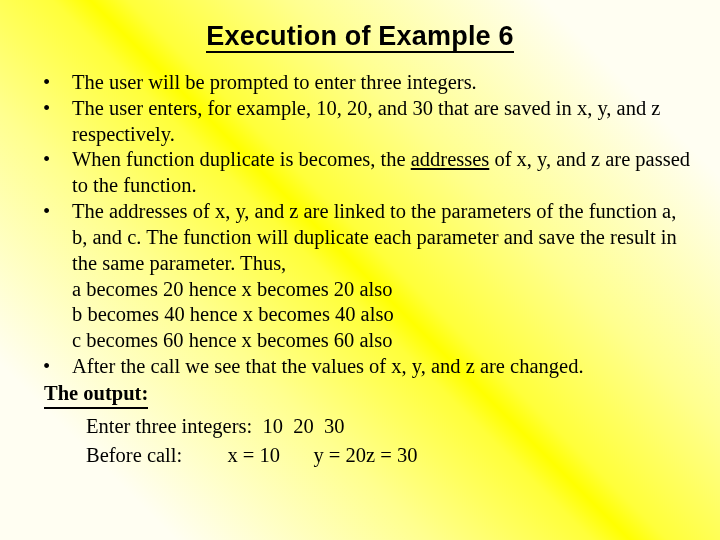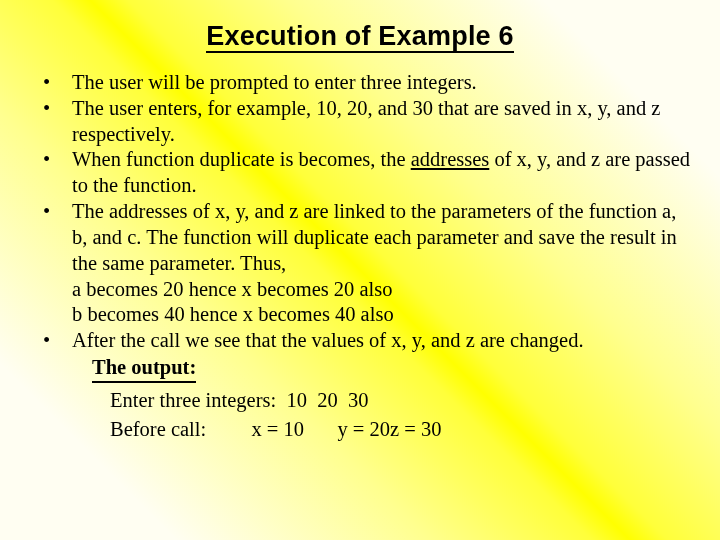--- a/index.html
+++ b/index.html
@@ -80,37 +80,35 @@
   }
 
   .plain-row {
     padding-left: 36px;
   }
 
   .output-heading {
     padding-left: 8px;
     font-weight: bold;
     margin-top: 1px;
-    margin-left: 48px;
   }
   .output-heading .heading-text {
     display: inline-block;
     border-bottom: 2px solid #000000;
     padding-bottom: 0px;
   }
 
   .output-block {
     padding-left: 50px;
     margin-top: 3px;
   }
   .output-line {
     display: block;
     white-space: pre;
     line-height: 1.42;
-    margin-left: 24px;
   }
 
   .u { text-decoration: underline; }
 
   
   .out-label { display: inline-block; }
   .out-label.w-before { width: 108px; }
   .out-col { display: inline-block; width: 86px; text-align: right; }
 </style>
 </head>
@@ -139,20 +137,21 @@
       <span class="bullet-text"><span>When function duplicate is becomes, the </span><span class="u">addresses</span><span> of  x, y, and z are passed to the function.</span></span>
     </div>
 
     <div class="bullet-row">
       <span class="bullet-dot">•</span>
       <span class="bullet-text">The addresses of x, y, and z are linked to the parameters of the function a, b, and c. The function will duplicate each parameter and save the result in the same parameter. Thus,</span>
     </div>
 
     <div class="plain-row">a becomes 20  hence x becomes 20 also</div>
     <div class="plain-row">b becomes 40  hence x becomes 40 also</div>
+    <div class="plain-row">c becomes 60  hence x becomes 60 also</div>
 
     <div class="bullet-row">
       <span class="bullet-dot">•</span>
       <span class="bullet-text">After the call we see that the values of x, y, and z are changed.</span>
     </div>
 
     <div class="output-heading">
       <span class="heading-text">The output:</span>
     </div>
 

